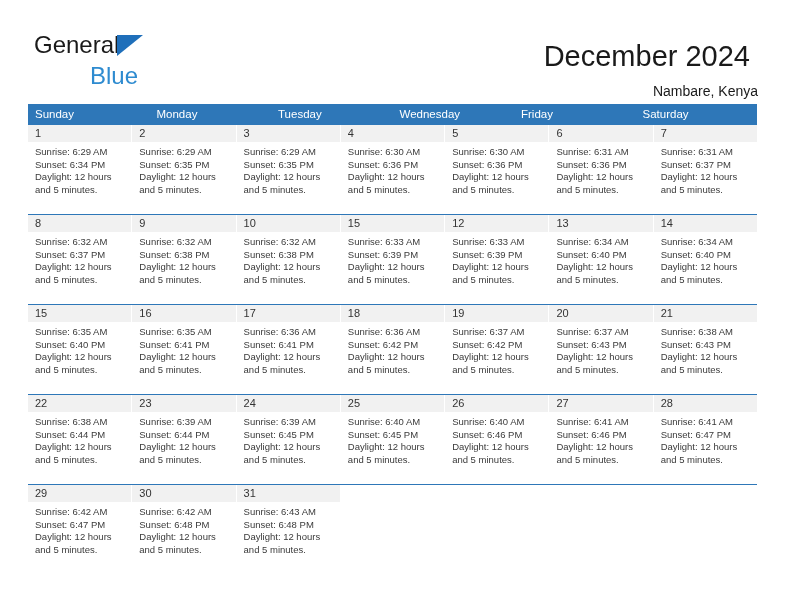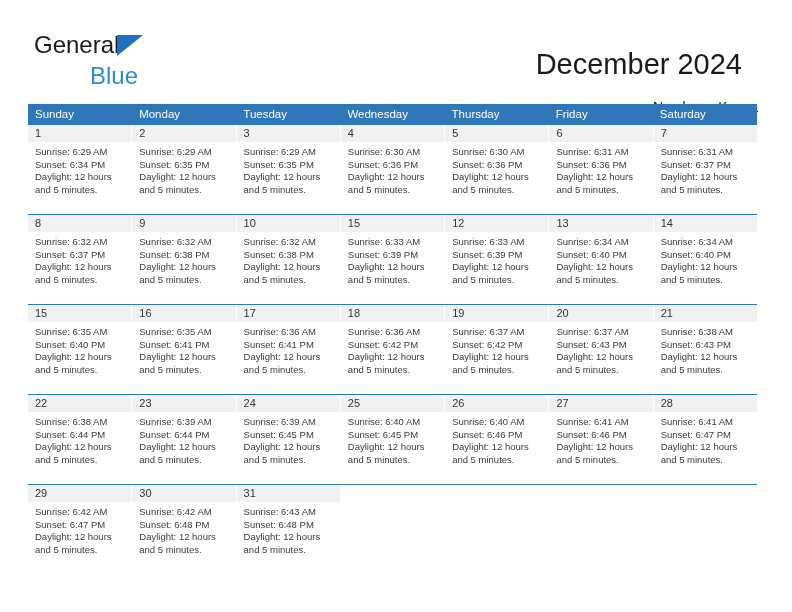--- a/index.html
+++ b/index.html
@@ -71,21 +71,21 @@
     position: absolute;
     right: 34px;
     top: 30px;
     text-align: right;
   }
   .cal-title {
     font-size: 29px;
     line-height: 36px;
     color: #1a1a1a;
     font-weight: normal;
-    margin: 16px;
+    margin: 8px;
     white-space: nowrap;
   }
   .cal-subtitle {
     margin-top: 5px;
     font-size: 14px;
     line-height: 18px;
     color: #1a1a1a;
     white-space: nowrap;
   }
 
@@ -181,21 +181,20 @@
 
   </div>
 
   <div class="calendar">
 
     <div class="weekdays">
       <div class="weekday">Sunday</div>
       <div class="weekday">Monday</div>
       <div class="weekday">Tuesday</div>
       <div class="weekday">Wednesday</div>
-      <div class="weekday">Thursday</div>
       <div class="weekday">Friday</div>
       <div class="weekday">Saturday</div>
     </div>
 
     <div class="week">
       <div class="day">
         <div class="day-num">1</div>
         <div class="day-info">
           <div>Sunrise: 6:29 AM</div>
           <div>Sunset: 6:34 PM</div>

